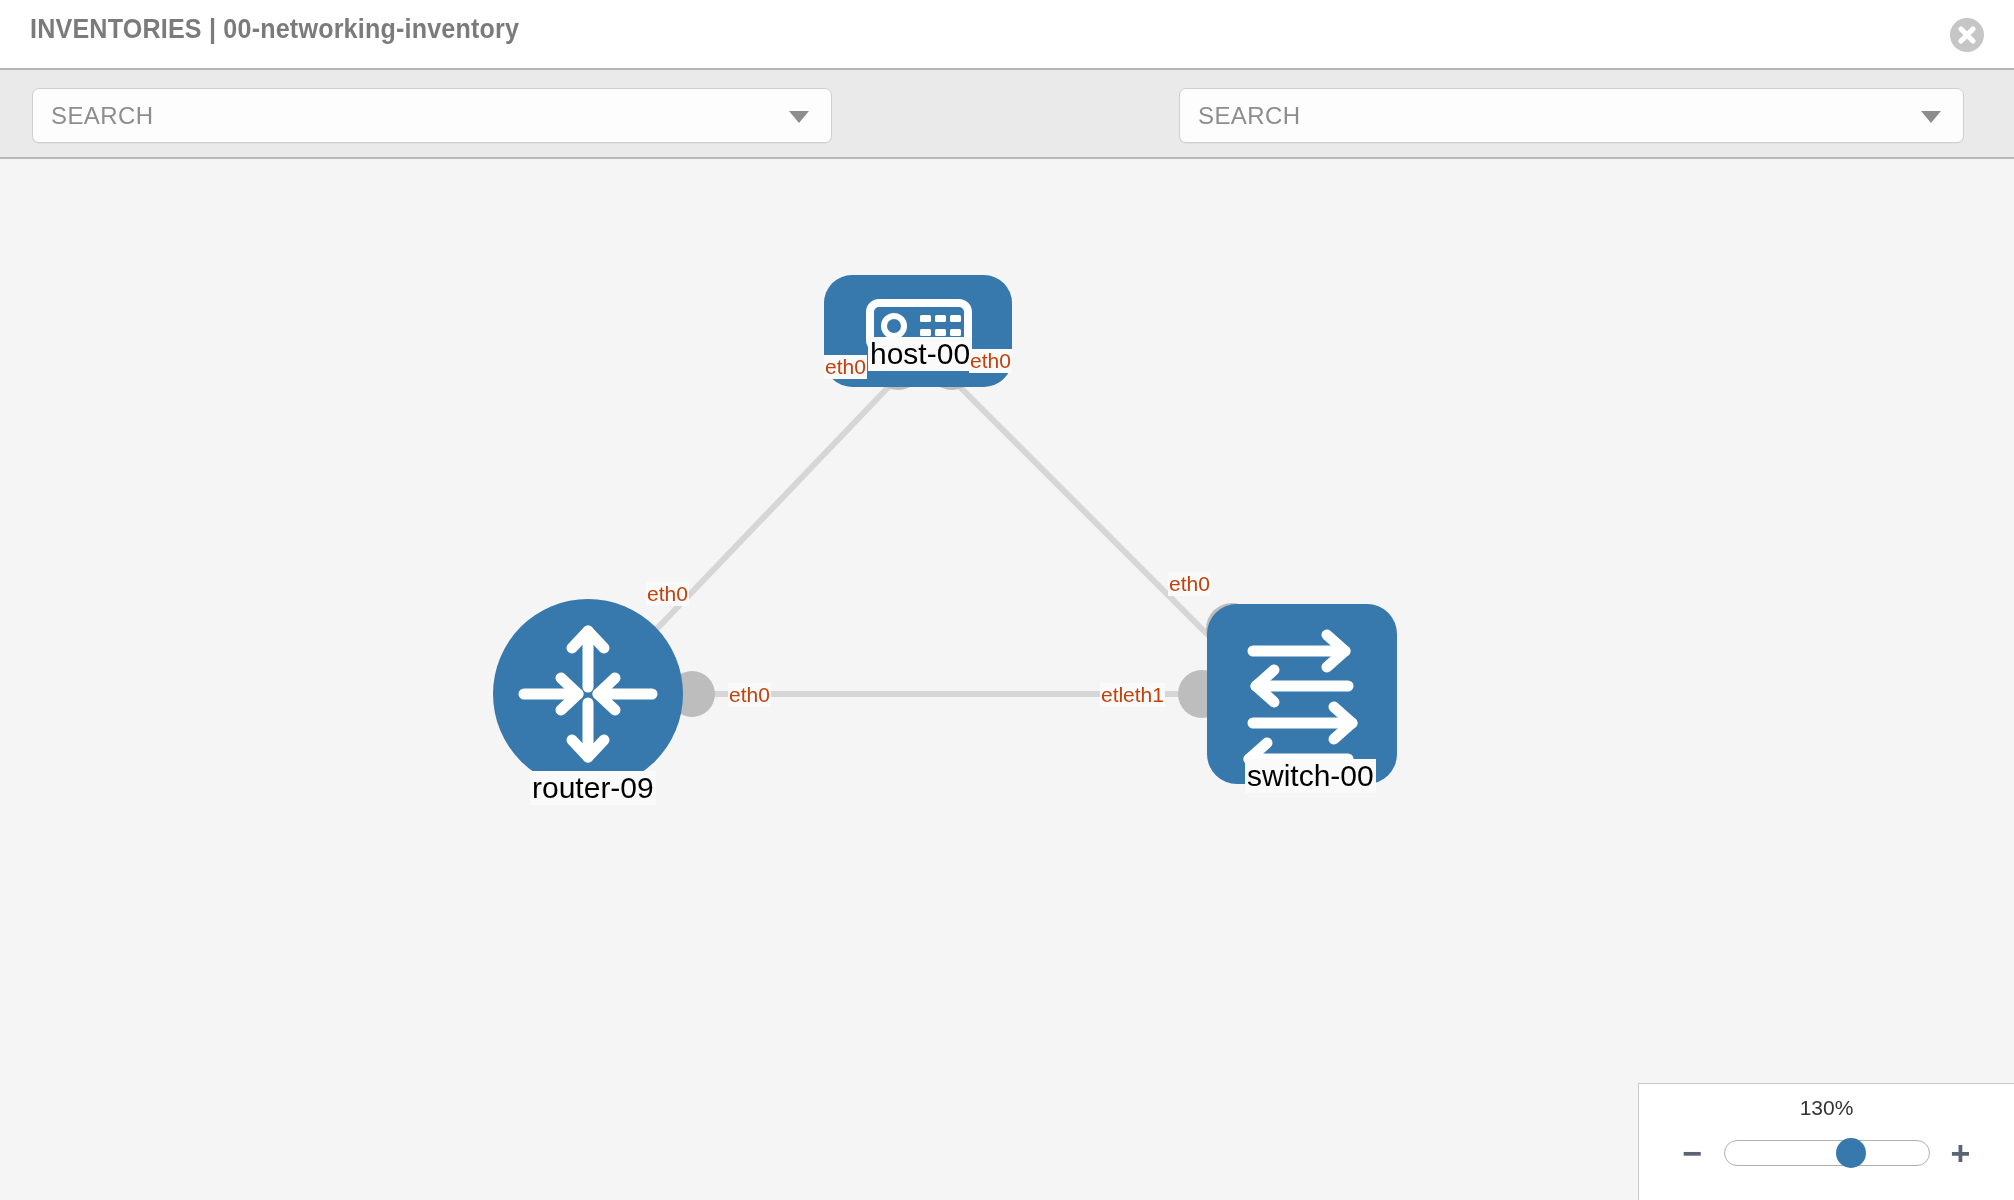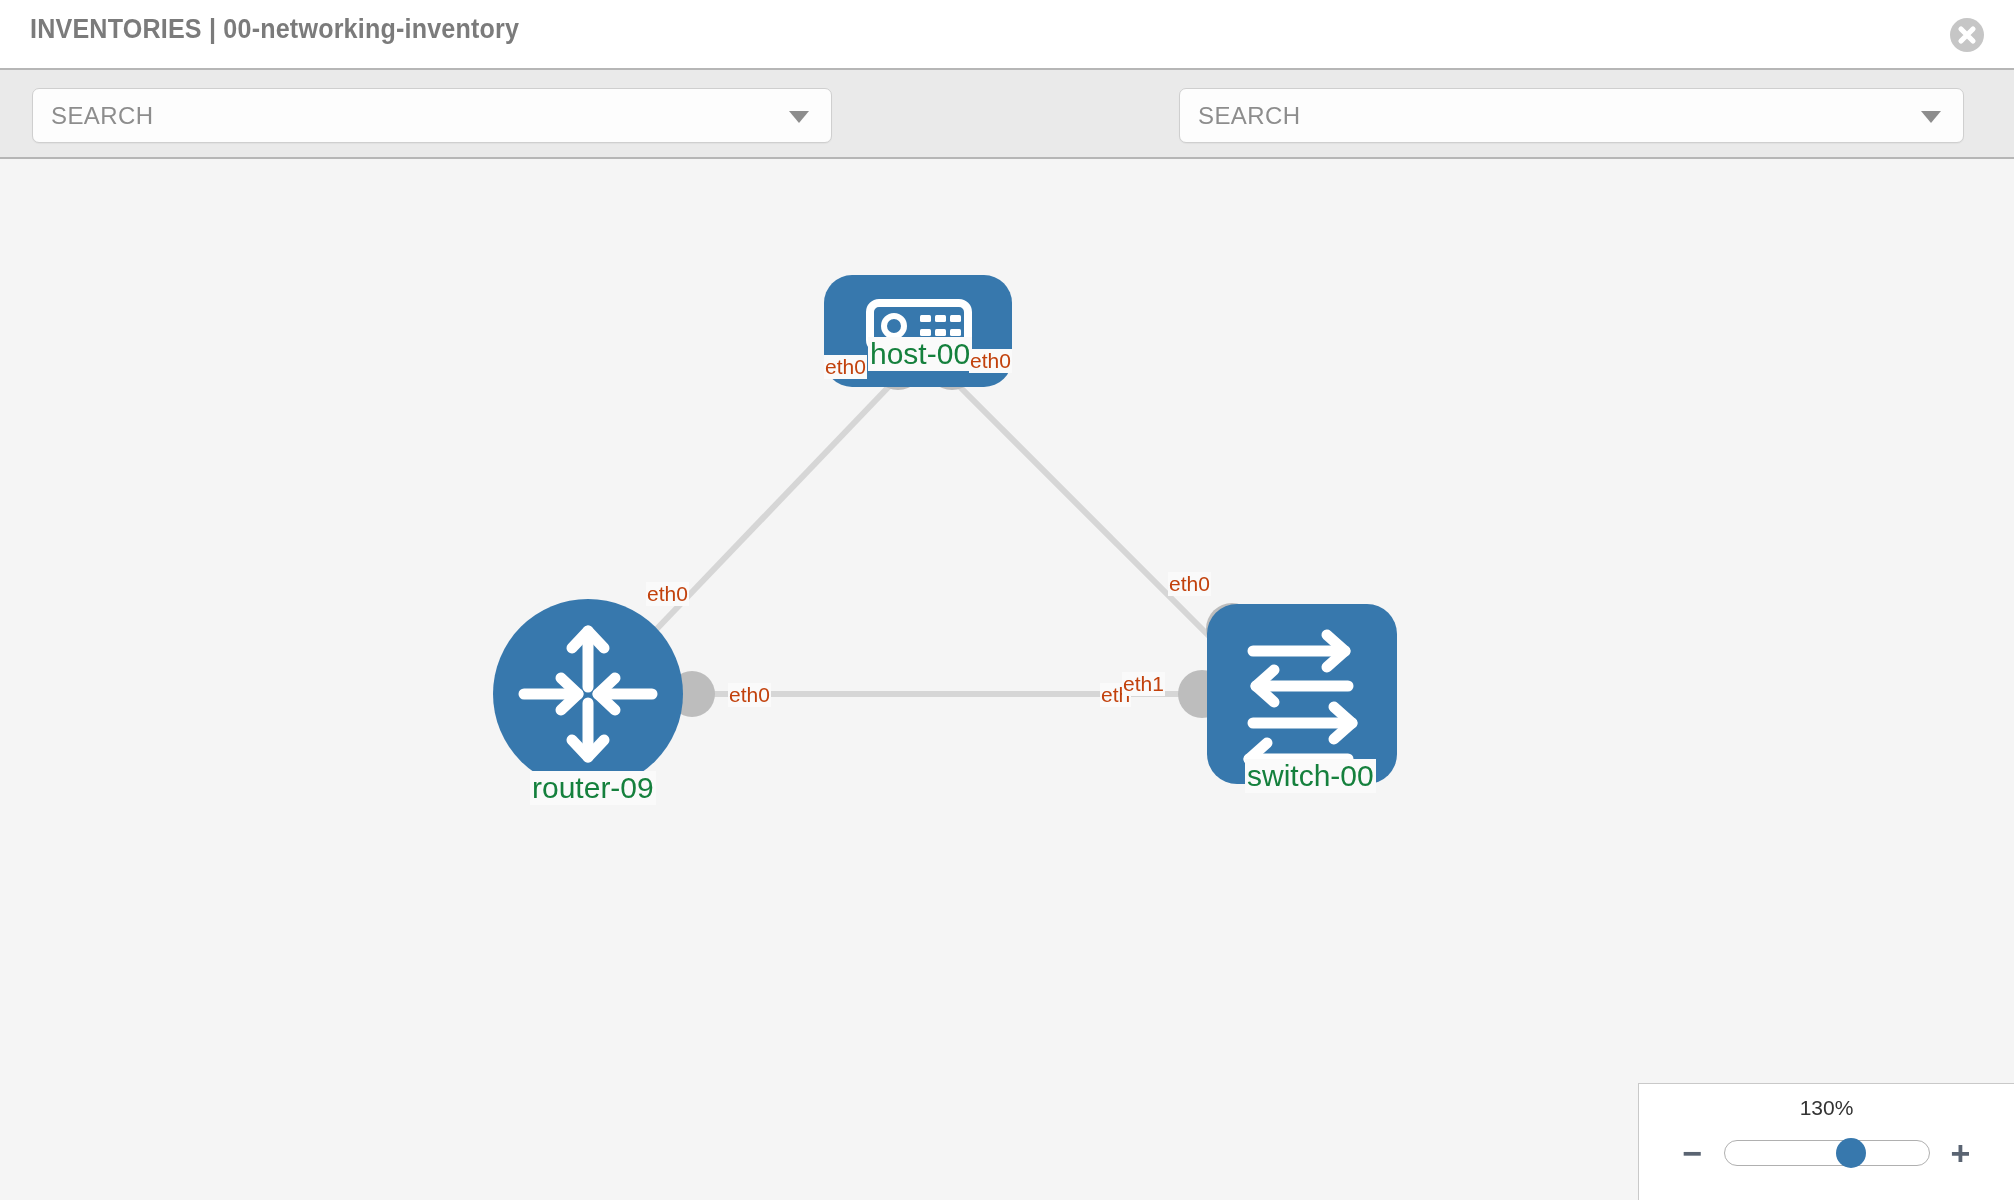--- a/index.html
+++ b/index.html
@@ -68,21 +68,21 @@
   .canvas {
     position: absolute; left: 0; top: 159px;
     width: 2014px; height: 1041px;
     background: #f5f5f5; overflow: hidden;
   }
   .topology { position:absolute; left:0; top:0; width:2014px; height:1041px; }
 
   
   .node-label {
     position: absolute;
-    font-size: 30px; color: #15803d;
+    font-size: 30px; color: #000000;
     background: #fafafa;
     white-space: nowrap;
     padding: 0 2px;
   }
   .iface-label {
     position: absolute;
     font-size: 21px; color: #c2410c;
     background: #fafafa;
     white-space: nowrap;
     padding: 0 1px;
@@ -259,21 +259,21 @@
     <div class="node-label" style="left:1245px; top:600px;">switch-00</div>
 
     <div class="iface-label" style="left:824px; top:196px;">eth0</div>
     <div class="iface-label" style="left:969px; top:190px;">eth0</div>
 
     <div class="iface-label" style="left:646px; top:423px;">eth0</div>
     <div class="iface-label" style="left:1168px; top:413px;">eth0</div>
 
     <div class="iface-label" style="left:728px; top:524px;">eth0</div>
     <div class="iface-label" style="left:1100px; top:524px;">eth</div>
-    <div class="iface-label" style="left:1122px; top:513px;">eth1</div>
+    <div class="iface-label" style="left:1122px; top:524px;">eth1</div>
 
     <div class="zoom-panel">
       <div class="zoom-value">130%</div>
       <div class="zoom-row">
         <span class="zoom-minus">−</span>
         <div class="zoom-track">
           <div class="zoom-thumb" id="zoomThumb" style="left: 62%;"></div>
         </div>
         <span class="zoom-plus">+</span>
       </div>

